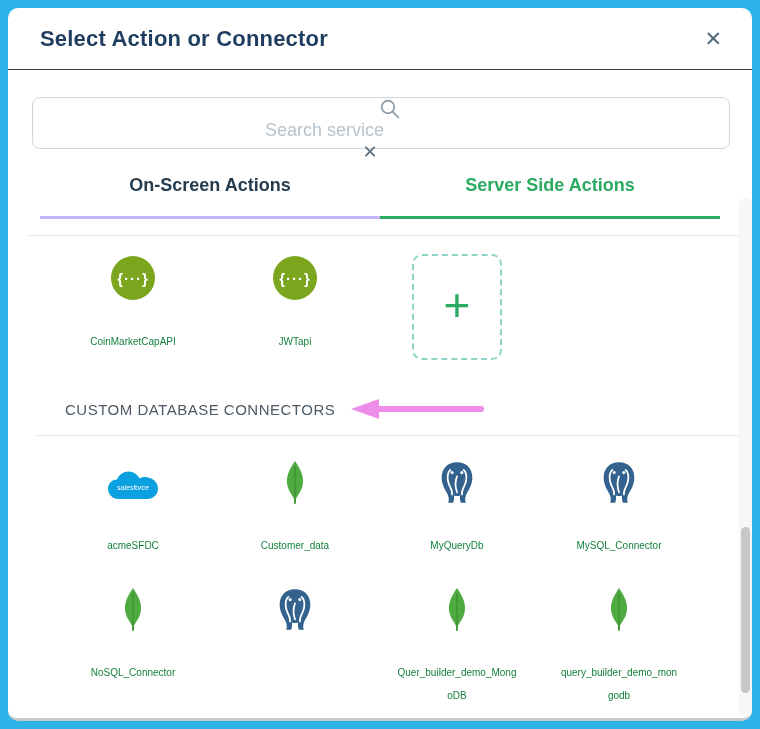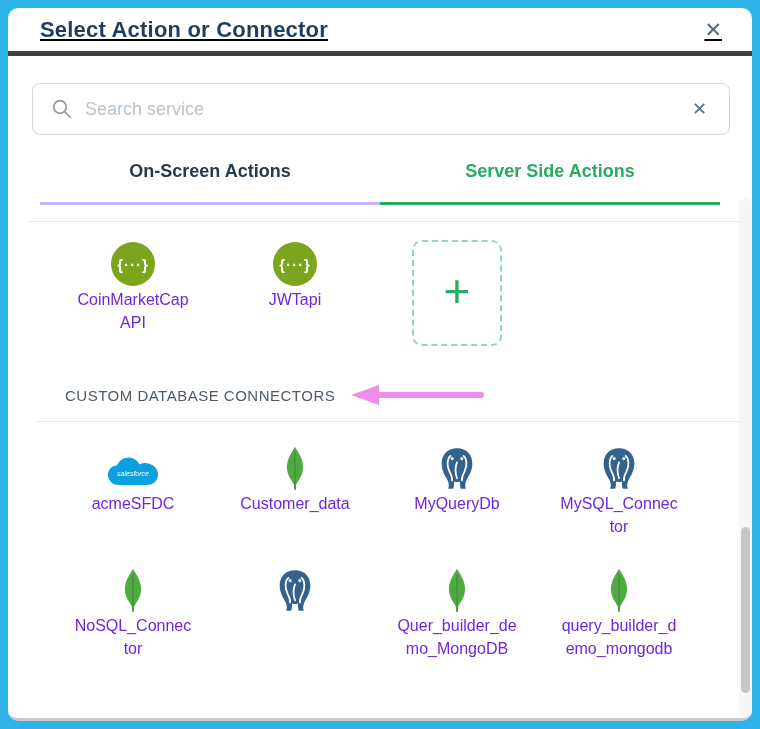--- a/index.html
+++ b/index.html
@@ -7,31 +7,31 @@
   body { background:#2db3e8; font-family:"Liberation Sans", sans-serif; position:relative; }
 
   .modal {
     position:absolute; left:8px; top:8px; width:744px; height:713px;
     background:#fff; border-radius:10px; overflow:hidden;
     border-bottom:3px solid #c9c9c9;
   }
 
   
   .modal-header {
-    height:48px; display:flex; align-items:center; justify-content:space-between;
-    padding:0 30px 0 32px; border-bottom:5px solid #404040;text-decoration:underline;
+    height:62px; display:flex; align-items:center; justify-content:space-between;
+    padding:0 30px 0 32px; border-bottom:1px solid #404040;
   }
   .modal-title { font-size:22px; font-weight:bold; color:#1e3d5f; letter-spacing:.2px; }
   .modal-close { font-size:21px; color:#566b79; cursor:pointer; line-height:1; }
 
   
   .search-wrap {
     position:relative; margin:27px 22px 0 24px; height:52px;
     border:1px solid #cfd6db; border-radius:8px; background:#fff;
-    display:flex; align-items:center;
+    display:flex; align-items:center;flex-direction:column;
   }
   .search-wrap svg { margin-left:18px; flex:0 0 auto; }
   .search-input {
     flex:1; border:none; outline:none; font-size:18px; color:#33424f;
     padding:0 12px; font-family:"Liberation Sans", sans-serif; background:transparent;
   }
   .search-input::placeholder { color:#b8c3cc; }
   .search-clear { font-size:18px; color:#5c7282; margin-right:22px; cursor:pointer; }
 
   
@@ -43,22 +43,22 @@
   .tab.active { color:#2aab61; border-bottom:3px solid #2aab61; padding-bottom:20px; }
 
   .content-divider { border-top:1px solid #e6e9eb; margin:16px 8px 0 20px; }
 
   
   .content { padding:0 0 0 44px; }
   .row4 { display:flex; align-items:flex-start; }
   .cell { width:162px; display:flex; flex-direction:column; align-items:center; }
   .icon-box { height:48px; display:flex; align-items:flex-end; justify-content:center; }
   .cell-label {
-    margin-top:0; width:120px; text-align:center; font-size:16px; line-height:23px;
-    color:#6d28d9; word-break:break-all;
+    margin-top:28px; width:120px; text-align:center; font-size:10px; line-height:23px;
+    color:#15803d; word-break:break-all;
   }
   .api-row { margin-top:18px; }
   .api-row .icon-box { align-items:center; }
 
   .api-circle {
     width:44px; height:44px; border-radius:50%; background:#7aa51c;
     color:#fff; display:flex; align-items:center; justify-content:center;
     font-size:15px; font-weight:bold; letter-spacing:1px;
   }
 

